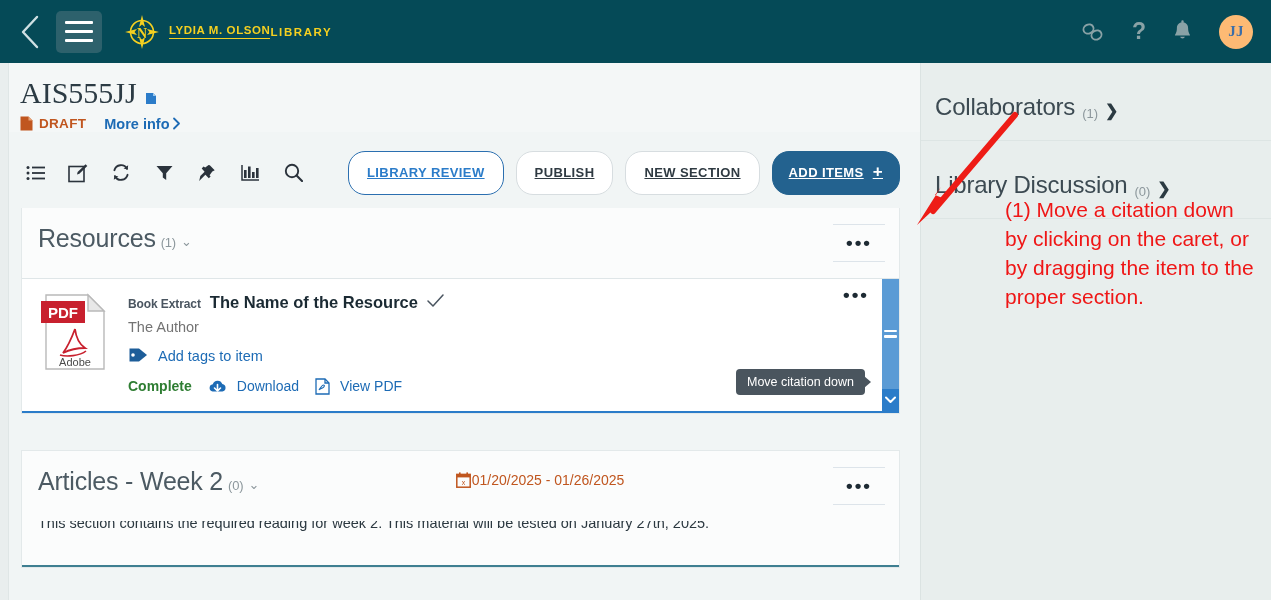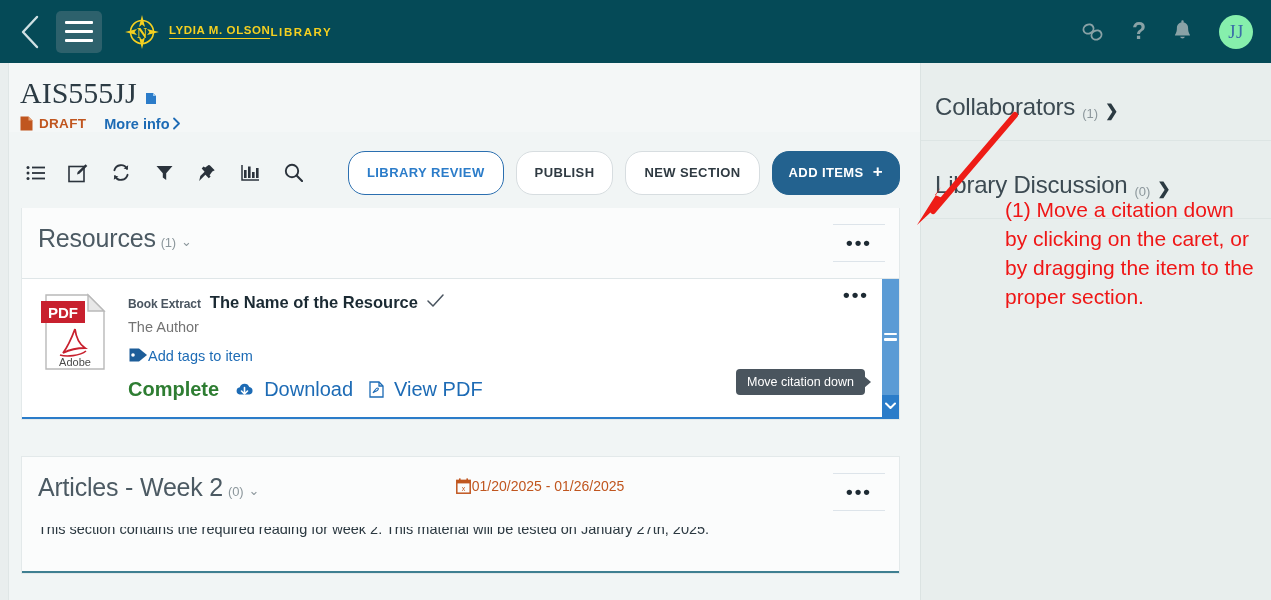--- a/index.html
+++ b/index.html
@@ -30,23 +30,23 @@
   .brand-text { display:flex; flex-direction:row; align-items:center; line-height:1.05; }
   .brand-l1 {
     color:#f5d020; font-size: 11.5px; letter-spacing: .6px; font-weight: 700;
     border-bottom: 1px solid #f5d020; padding-bottom: 1px;
   }
   .brand-l2 { color:#f5d020; font-size: 11.5px; letter-spacing: 1.6px; font-weight: 700; padding-top:1px;}
   .topbar-right { margin-left: auto; display: flex; align-items: center; gap: 26px; }
   .tb-icon { color: #8aa2a6; cursor: pointer; display:flex; align-items:center; justify-content:center; }
   .tb-help { font-size: 23px; font-weight: 700; color:#8aa2a6; line-height:1; }
   .avatar {
-    width: 34px; height: 34px; border-radius: 50%; background: #86efac; color: #3b6ea8;
+    width: 34px; height: 34px; border-radius: 50%; background: #fdba74; color: #3b6ea8;
     display: flex; align-items: center; justify-content: center;
-    font-size: 19px; font-weight: 400; letter-spacing: .3px; cursor: pointer;
+    font-size: 15px; font-weight: 700; letter-spacing: .3px; cursor: pointer;
     font-family: "Liberation Serif", serif;
   }
 
   
   .body-wrap { flex: 1; display: flex; min-height: 0; position: relative; }
 
   
   .left-rail { width: 9px; background: #e9eeee; border-right: 1px solid #dfe6e6; flex:0 0 9px; }
 
   .main {
@@ -66,21 +66,21 @@
   .more-info { color:#1d6bb5; font-size: 14.5px; font-weight: 700; cursor:pointer; display:flex; align-items:center; gap:2px;}
 
   
   .toolbar { display:flex; align-items:center; margin-top: 18px; padding-left: 12px; height: 46px; }
   .tools { display:flex; align-items:center; gap: 15px; }
   .tool { width: 28px; height: 28px; display:flex; align-items:center; justify-content:center; color:#2b333c; cursor:pointer; }
   .actions { margin-left: auto; display:flex; align-items:center; gap: 12px; padding-right: 20px; }
   .btn {
     height: 44px; border-radius: 17px; padding: 0 18px; font-size: 13px; font-weight: 700;
     letter-spacing: .4px; display:flex; align-items:center; justify-content:center; cursor:pointer;
-    background:#fff; border:1px solid #d7dde0; color:#2f3a42; white-space:nowrap;
+    background:#fff; border:1px solid #d7dde0; color:#2f3a42; white-space:nowrap;text-decoration:underline;
   }
   .btn.primary-outline { border:1px solid #2b6fb0; color:#2b7cc9; }
   .btn.primary { background:#23628f; border:1px solid #23628f; color:#fff; gap: 9px; padding: 0 16px; }
   .btn.primary .plus { font-size: 17px; font-weight:700; line-height:1; position:relative; top:-1px;}
 
   
   .content { padding: 12px 20px 0 12px; }
   .card { background: #fbfcfc; border: 1px solid #e3e9ea; border-top:none; }
   .sec-head {
     display:flex; align-items:flex-start; padding: 16px 14px 16px 16px; position:relative;
@@ -102,22 +102,22 @@
   .resources-card { margin-bottom: 0; }
   .res-body { background:#fff; border-top:1px solid #dfe6e8; position:relative; }
   .res-row { display:flex; padding: 14px 14px 16px 16px; position:relative; }
   .pdf-thumb { width: 74px; flex:0 0 74px; position:relative; }
   .res-info { flex:1; padding-left: 16px; min-width:0; }
   .res-line1 { display:flex; align-items:baseline; gap: 9px; }
   .res-type { font-size: 12px; font-weight: 700; color:#4a5560; letter-spacing:-.1px;}
   .res-name { font-size: 16.5px; font-weight: 700; color:#1b2a33; }
   .check-ic { color:#4a5560; }
   .res-author { font-size: 14.5px; color:#737373; margin-top: 7px; }
-  .res-tags { display:flex; align-items:center; margin-top: 12px; color:#1d6bb5; font-size: 14.5px; cursor:pointer; }
-  .res-foot { display:flex; align-items:center; gap: 10px; margin-top: 12px; font-size: 20px; }
+  .res-tags { display:flex; align-items:center; gap: 10px; margin-top: 12px; color:#1d6bb5; font-size: 14.5px; cursor:pointer; }
+  .res-foot { display:flex; align-items:center; gap: 10px; margin-top: 12px; font-size: 14px; }
   .complete { color: #2e7d32; font-weight: 700; }
   .lnk { color:#1d6bb5; cursor:pointer; }
   .res-dots { position:absolute; right: 30px; top: 16px; color:#1d2a33; letter-spacing:2px; font-size:19px; font-weight:700; cursor:pointer; line-height:0;}
   .res-bottom-border { height: 2px; background:#2b7cc9; }
 
   
   .drag-col {
     position: absolute; right: 0; top: 0; bottom: 0; width: 17px;
     background: #5b9bd5; display:flex; flex-direction:column; align-items:center; cursor: grab;
   }

